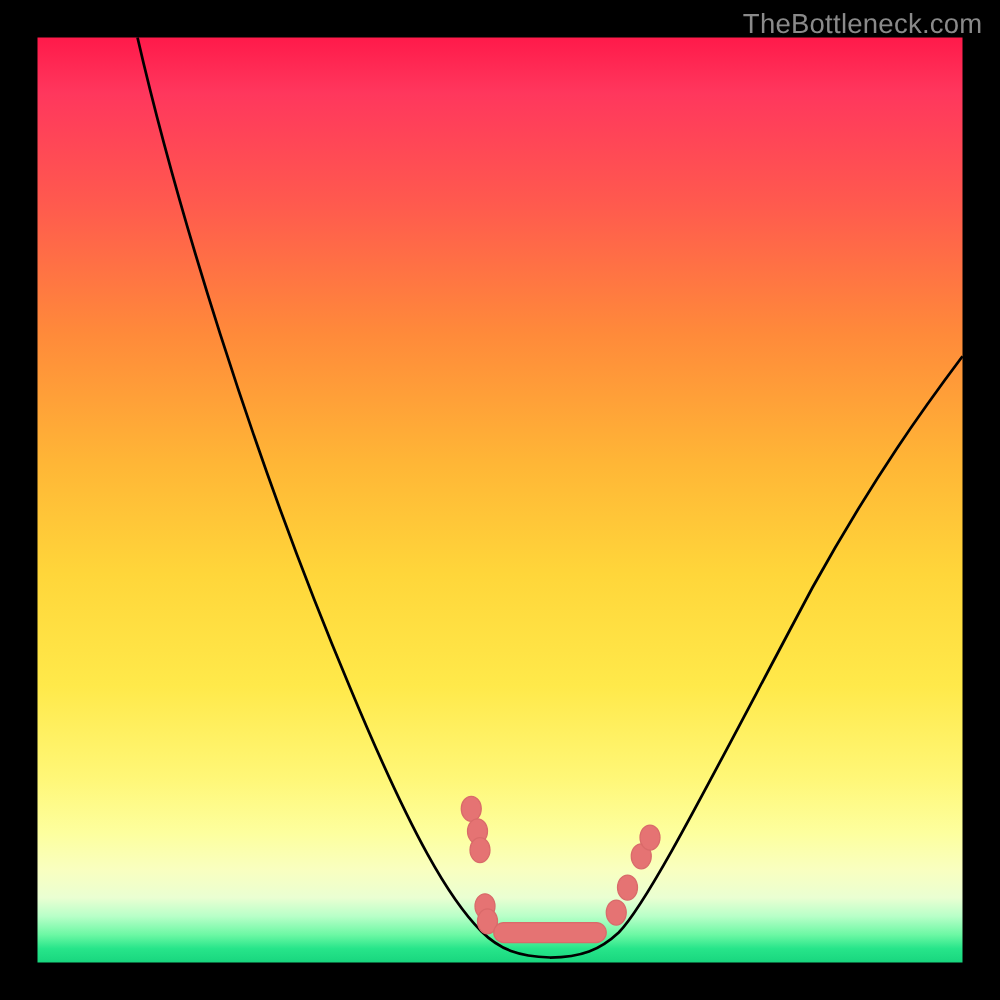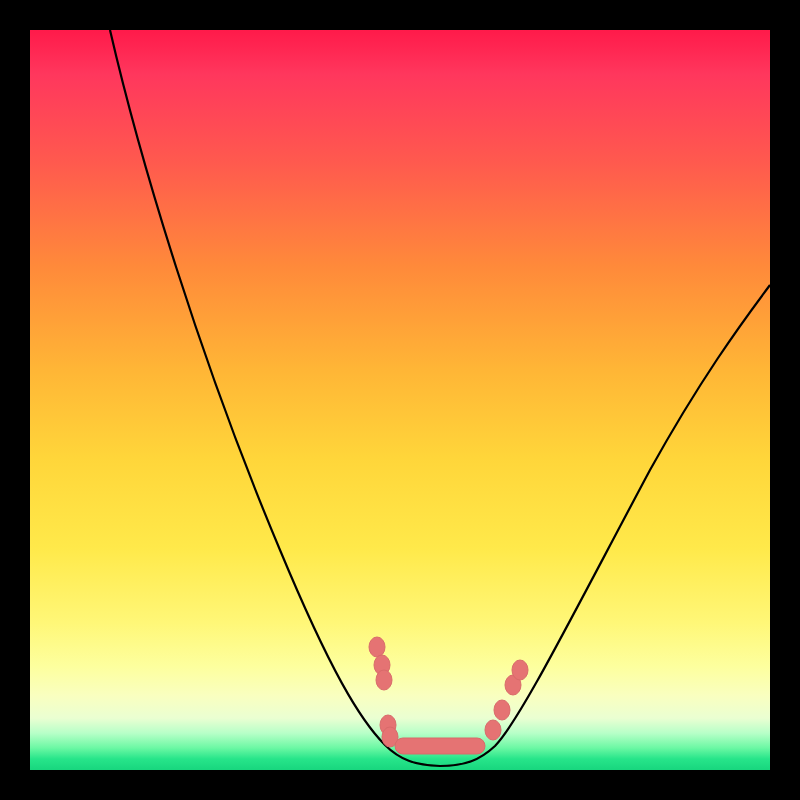--- a/index.html
+++ b/index.html
@@ -95,13 +95,14 @@
       <ellipse class="marker" cx="354" cy="650" rx="8" ry="10"></ellipse>
       <ellipse class="marker" cx="358" cy="695" rx="8" ry="10"></ellipse>
       <ellipse class="marker" cx="360" cy="707" rx="8" ry="10"></ellipse>
       <rect class="marker-pill" x="365" y="708" width="90" height="16" rx="8" ry="8"></rect>
       <ellipse class="marker" cx="463" cy="700" rx="8" ry="10"></ellipse>
       <ellipse class="marker" cx="472" cy="680" rx="8" ry="10"></ellipse>
       <ellipse class="marker" cx="483" cy="655" rx="8" ry="10"></ellipse>
       <ellipse class="marker" cx="490" cy="640" rx="8" ry="10"></ellipse>
     </svg>
   </div>
+  <div class="watermark">TheBottleneck.com</div>
 </div>
 
 </body></html>

